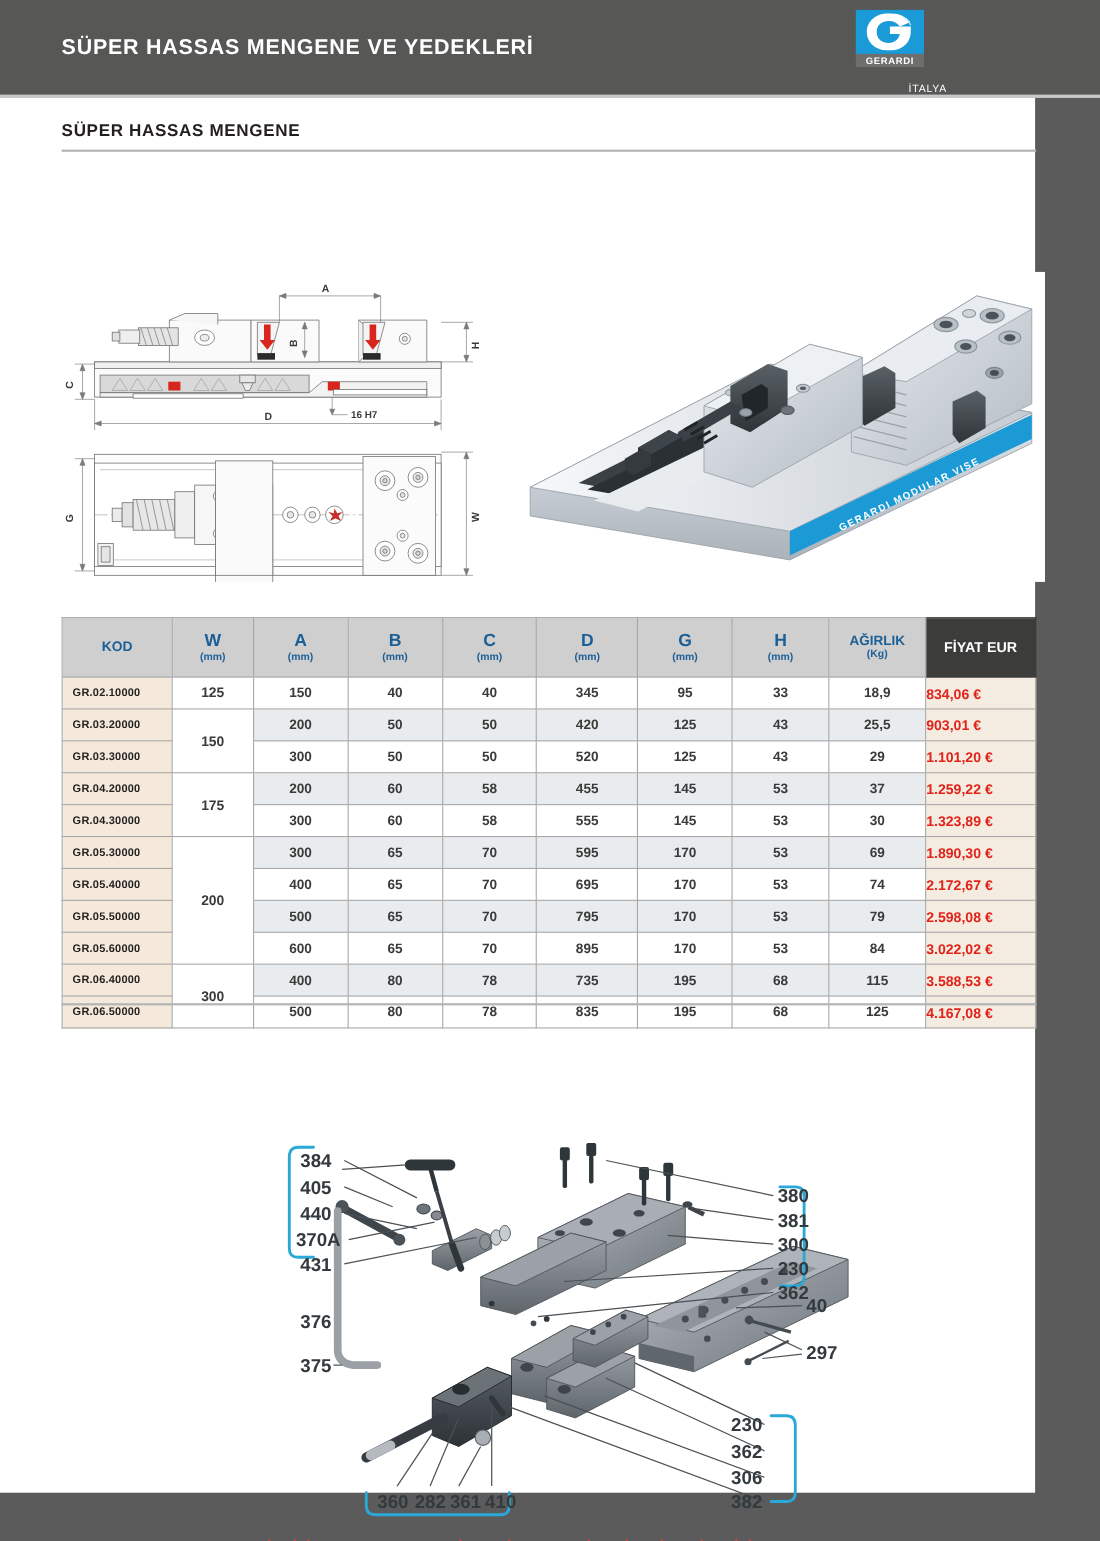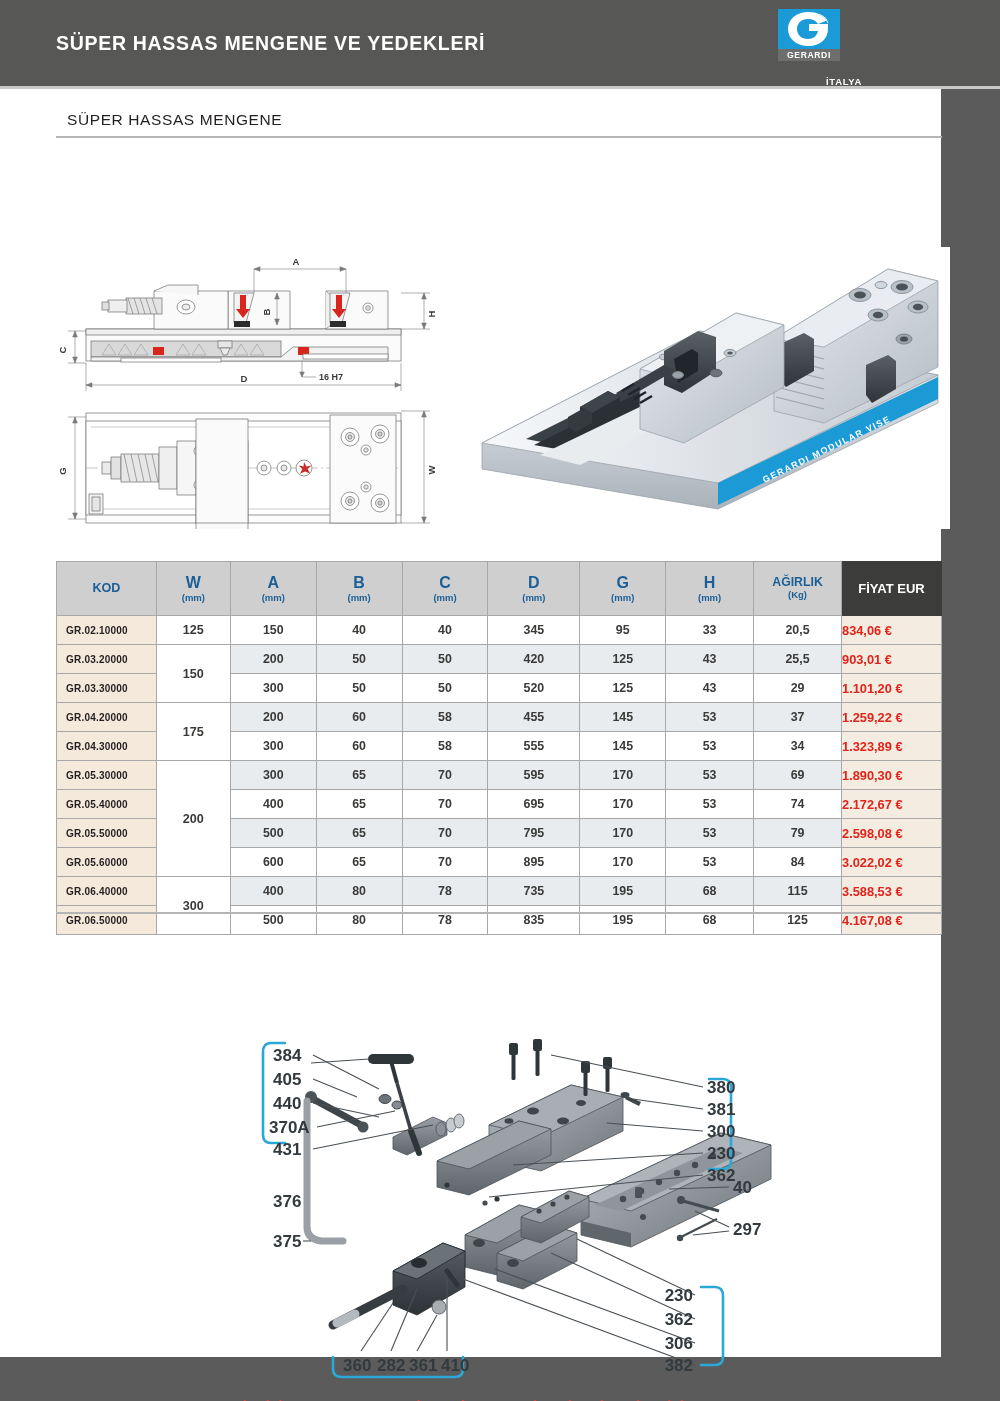--- a/index.html
+++ b/index.html
@@ -55,44 +55,43 @@
     width: 62px; height: 14px;
     background: #6e6e6d;
     color: #ffffff;
     font-size: 8.6px; font-weight: bold;
     letter-spacing: 0.6px;
     display: flex; align-items: center; justify-content: center;
   }
   .logo-italya {
     margin-top: 15px;
     color: #ffffff;
-    font-size: 9.5px; font-weight: bold;
+    font-size: 9.5px; font-weight: normal;
     letter-spacing: 0.7px;
     padding-left: 48px;
   }
 
   
   .sheet {
     position: absolute; left: 0; top: 89px;
     width: 941px; height: 1268px;
     background: #ffffff;
   }
 
   
   .section-head {
     position: absolute;
     left: 56px;
     width: 886px;
   }
   .section-head .txt {
     color: #231f20;
     font-size: 15.5px;
-    font-weight: normal;
+    font-weight: bold;
     letter-spacing: 0.6px;
-    margin-left: 11px;
   }
   .section-head .rule {
     margin-top: 7px;
     height: 2px;
     background: #b4b4b4;
   }
 
   
   .drawing {
     position: absolute;
@@ -514,21 +513,21 @@
       <tbody id="tbody">
           <tr>
             <td class="kod">GR.02.10000</td>
             <td class="w" rowspan="1">125</td>
             <td class="val">150</td>
             <td class="val">40</td>
             <td class="val">40</td>
             <td class="val">345</td>
             <td class="val">95</td>
             <td class="val">33</td>
-            <td class="val">20,5</td>
+            <td class="val">18,9</td>
             <td class="price">834,06 €</td>
           </tr>
           <tr class="alt">
             <td class="kod">GR.03.20000</td>
             <td class="w" rowspan="2">150</td>
             <td class="val">200</td>
             <td class="val">50</td>
             <td class="val">50</td>
             <td class="val">420</td>
             <td class="val">125</td>
@@ -560,21 +559,21 @@
             <td class="price">1.259,22 €</td>
           </tr>
           <tr>
             <td class="kod">GR.04.30000</td>
             <td class="val">300</td>
             <td class="val">60</td>
             <td class="val">58</td>
             <td class="val">555</td>
             <td class="val">145</td>
             <td class="val">53</td>
-            <td class="val">34</td>
+            <td class="val">30</td>
             <td class="price">1.323,89 €</td>
           </tr>
           <tr class="alt">
             <td class="kod">GR.05.30000</td>
             <td class="w" rowspan="4">200</td>
             <td class="val">300</td>
             <td class="val">65</td>
             <td class="val">70</td>
             <td class="val">595</td>
             <td class="val">170</td>

